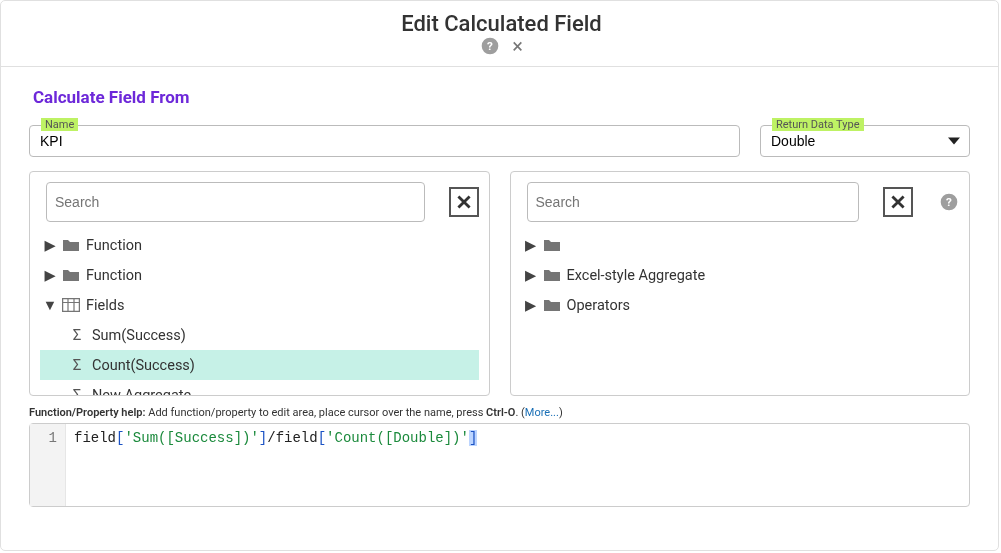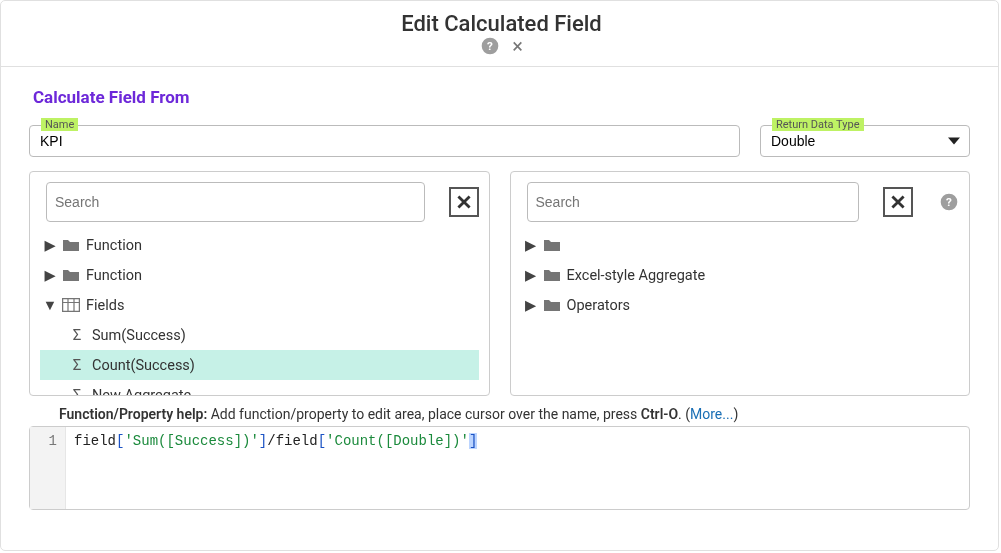--- a/index.html
+++ b/index.html
@@ -87,21 +87,21 @@
   width:26px; height:26px; border:2px solid #555; display:flex; align-items:center; justify-content:center;
   font-size:15px; cursor:pointer;
 }
 .tree { font-size:14.5px; color:#333; }
 .tree-row { display:flex; align-items:center; gap:6px; height:30px; cursor:pointer; }
 .chevron { width:12px; display:inline-flex; justify-content:center; color:#444;}
 .tree-icon { color:#666; display:inline-flex; }
 .tree-row.indent-1 { padding-left: 4px; }
 .tree-row.indent-2 { padding-left: 28px; }
 .tree-row.sel { background:#c6f1e7; }
-.hint { margin-top:10px; font-size:14px; color:#333;margin-left:30px; }
+.hint { margin-top:10px; font-size:11px; color:#333; }
 .hint b { font-weight:600; }
 .hint a { color:#1a6fb5; text-decoration:none; cursor:pointer;}
 .editor {
   margin-top:4px; border:1px solid #ccc; border-radius:4px; height:82px; display:flex; font-family: "Consolas","Courier New",monospace; font-size:14px;
 }
 .gutter { width:36px; background:#f3f3f3; color:#777; text-align:right; padding:6px 8px 0 0; box-sizing:border-box; border-right:1px solid #e6e6e6;}
 .code { padding:6px 8px 0 8px; white-space:pre; }
 .tok-f { color:#222; }
 .tok-b { color:#1b52c4; }
 .tok-s { color:#1b8a3c; }

